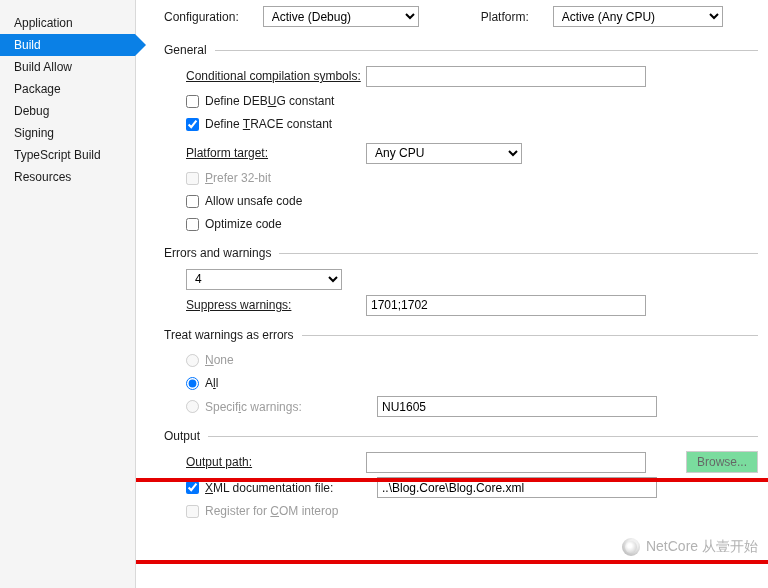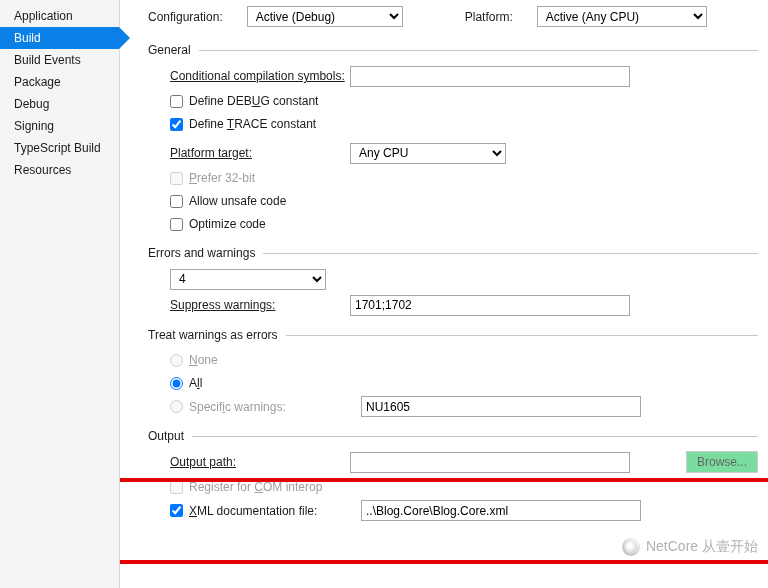--- a/index.html
+++ b/index.html
@@ -8,24 +8,24 @@
     width: 768px; height: 588px;
     font-family: "Segoe UI", Tahoma, sans-serif;
     font-size: 12px;
     color: #1b1b1b;
     background: #fff;
     overflow: hidden;
   }
   .root { display: flex; width: 100%; height: 100%; }
   
   .sidebar {
-    width: 120px;
+    width: 136px;
     background: #f5f5f5;
     border-right: 1px solid #d9d9d9;
-    padding-top: 5px;
+    padding-top: 12px;
     position: relative;
   }
   .nav-item {
     padding: 4px 10px 4px 14px;
     height: 22px;
     line-height: 14px;
     cursor: pointer;
     position: relative;
   }
   .nav-item.active {
@@ -144,21 +144,21 @@
   }
 </style>
 </head>
 <body>
 
 <div class="root">
 
   <div class="sidebar">
     <div class="nav-item"><span>Application</span></div>
     <div class="nav-item active"><span>Build</span></div>
-    <div class="nav-item"><span>Build Events</span></div>
+    <div class="nav-item"><span>Build Allow</span></div>
     <div class="nav-item"><span>Package</span></div>
     <div class="nav-item"><span>Debug</span></div>
     <div class="nav-item"><span>Signing</span></div>
     <div class="nav-item"><span>TypeScript Build</span></div>
     <div class="nav-item"><span>Resources</span></div>
   </div>
 
   <div class="content">
 
     <div class="top-row">
@@ -250,29 +250,29 @@
       <span>Output</span>
       <div class="line"></div>
     </div>
     <div class="group-body">
       <div class="form-row">
         <span class="field-label"><span class="u">O</span>utput path:</span>
         <input type="text" class="wide-input" value="" style="">
         <span style="flex:1"></span>
         <button style="opacity:.6">Browse...</button>
       </div>
+      <div class="check-row">
+        <input type="checkbox" checked="" style="">
+        <span class="field-label" style="width:166px"><span class="u">X</span>ML documentation file:</span>
+        <input type="text" class="wide-input" value="..\Blog.Core\Blog.Core.xml" style="">
+      </div>
       <div class="check-row disabled">
         <input type="checkbox" disabled="" style="">
         <span>Register for <span class="u">C</span>OM interop</span>
       </div>
-      <div class="check-row">
-        <input type="checkbox" checked="" style="">
-        <span class="field-label" style="width:166px"><span class="u">X</span>ML documentation file:</span>
-        <input type="text" class="wide-input" value="..\Blog.Core\Blog.Core.xml" style="">
-      </div>
     </div>
 
     <div class="highlight-box" style="left:-25px; top:478px; width:720px; height:86px;"></div>
 
     <div class="watermark">
       <div class="logo"></div>
       <span>NetCore 从壹开始</span>
     </div>
 
   </div>

